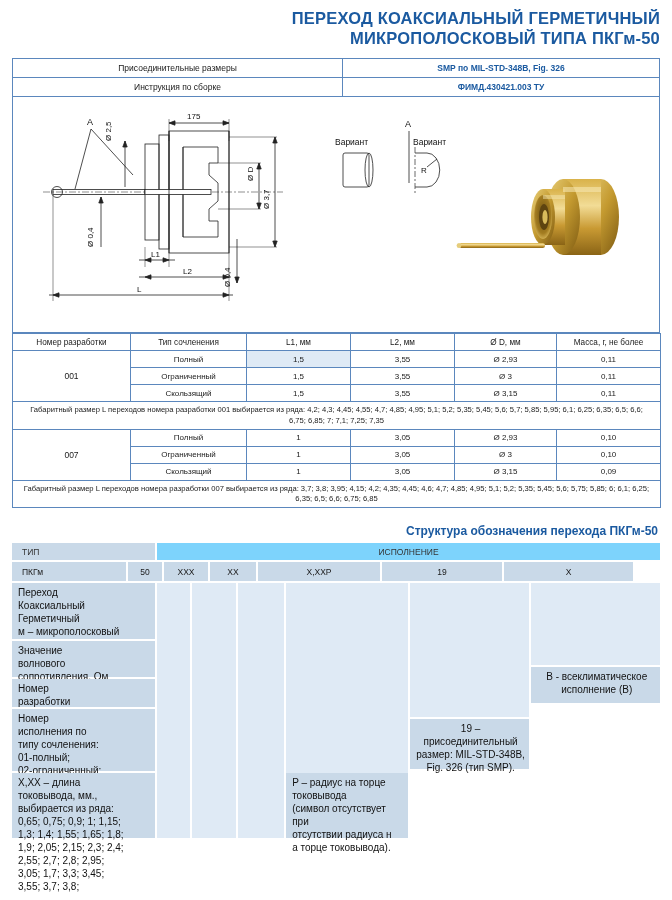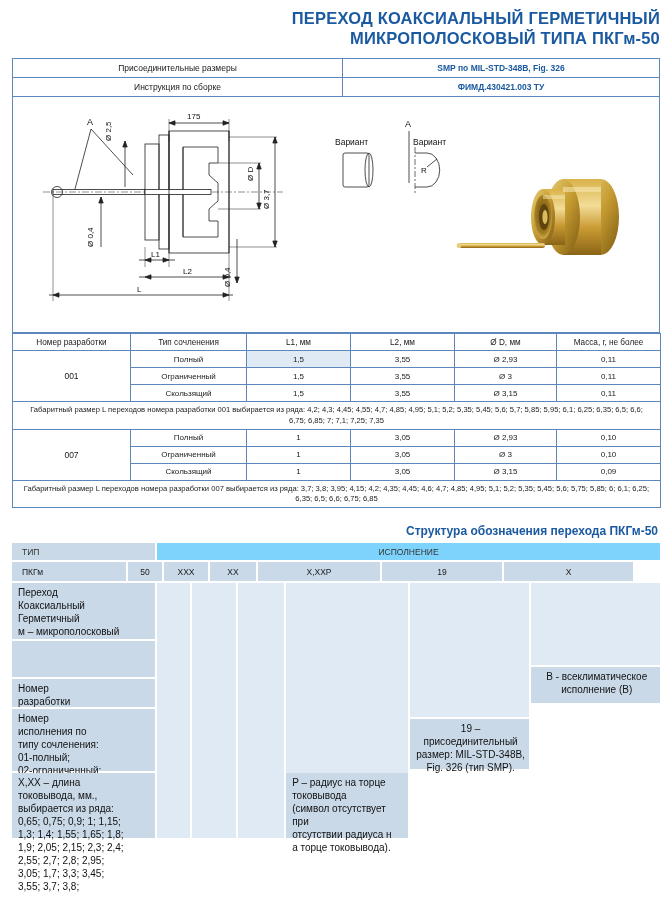--- a/index.html
+++ b/index.html
@@ -404,20 +404,23 @@
     <div class="cols">
 
       <div class="col" style="width:143px">
         <div class="band" style="top:0;height:56px"></div>
         <div class="txt" style="top:0;white-space:pre-line">Переход
 Коаксиальный
 Герметичный
 м – микрополосковый</div>
 
         <div class="band" style="top:58px;height:36px"></div>
+        <div class="txt" style="top:58px;white-space:pre-line">Значение
+волнового
+сопротивления, Ом</div>
 
         <div class="band" style="top:96px;height:28px"></div>
         <div class="txt" style="top:96px;white-space:pre-line">Номер
 разработки</div>
 
         <div class="band" style="top:126px;height:62px"></div>
         <div class="txt" style="top:126px;white-space:pre-line">Номер
 исполнения по
 типу сочленения:
 01-полный;

